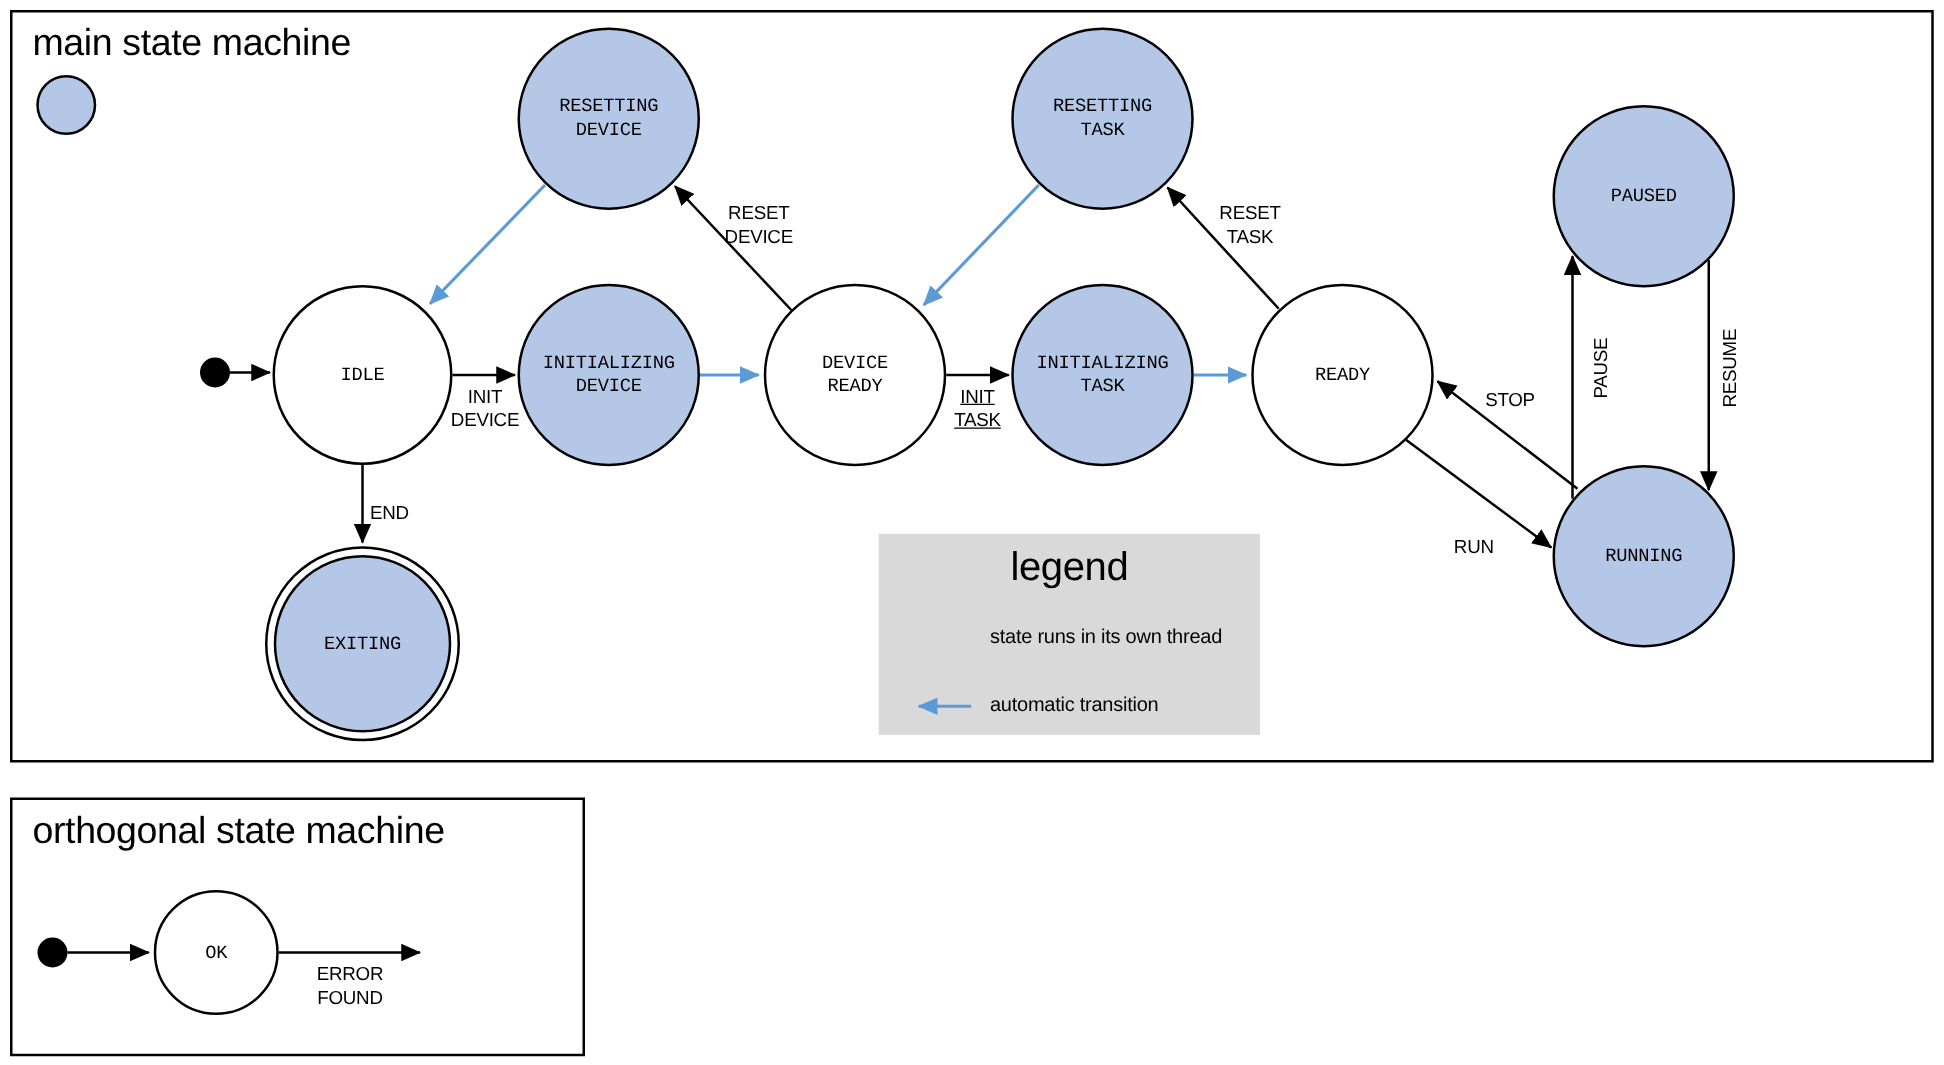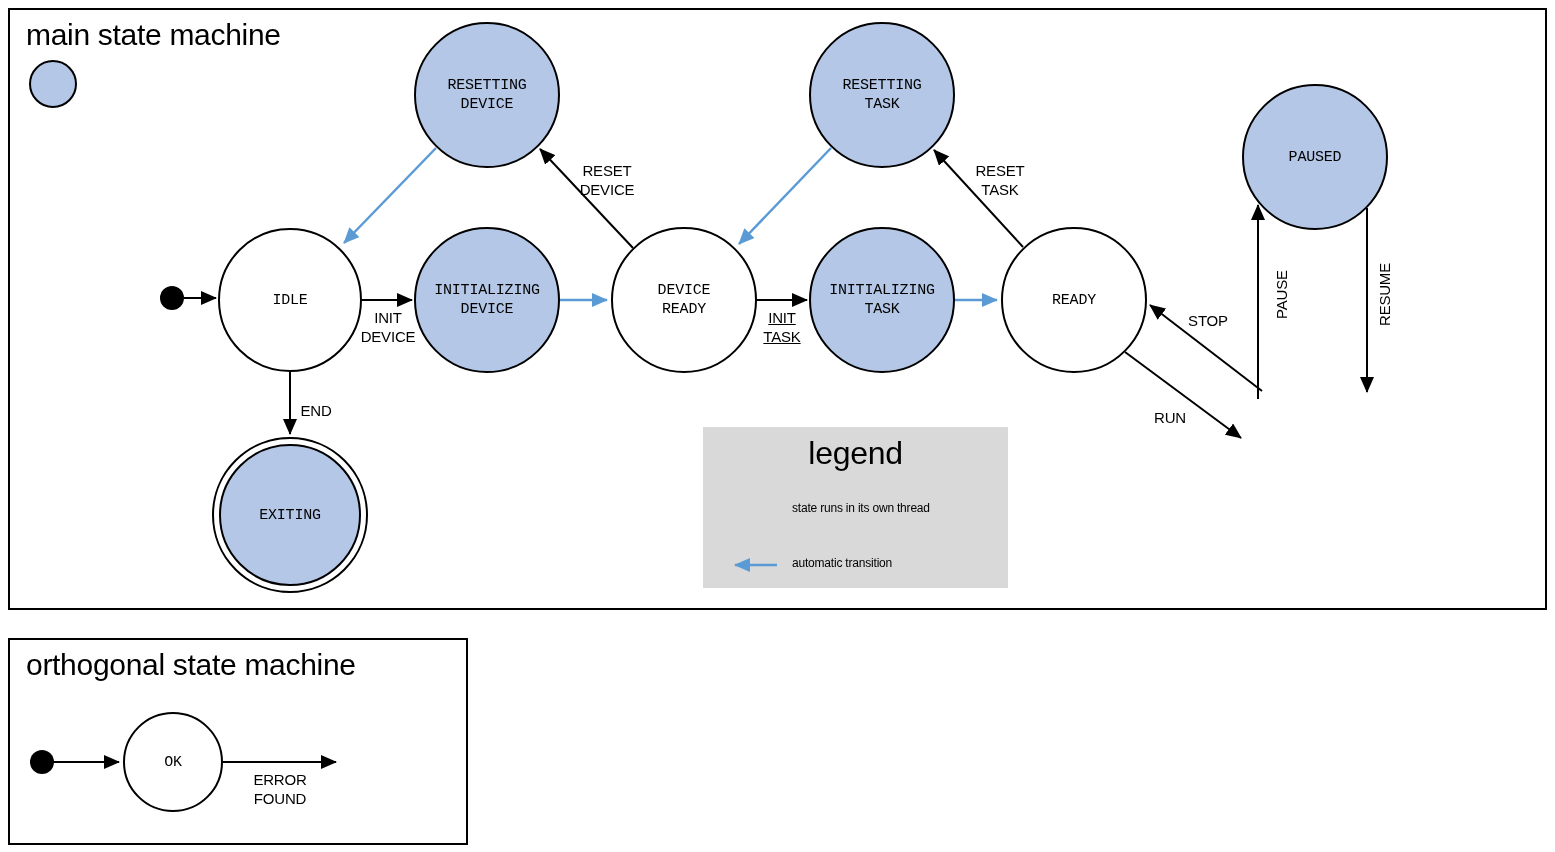--- a/index.html
+++ b/index.html
@@ -31,21 +31,21 @@
 
   .init-dot{position:absolute;width:24px;height:24px;border-radius:50%;background:var(--line);z-index:2;}
 
   .tlabel{position:absolute;font-size:15px;line-height:19px;text-align:center;letter-spacing:-0.2px;z-index:2;}
   .tlabel.rot{transform:rotate(-90deg);transform-origin:center center;white-space:nowrap;}
 
   .legend{position:absolute;left:703px;top:427px;width:305px;height:161px;background:var(--legend-bg);z-index:0;}
   .legend-title{position:absolute;left:0;right:0;top:8px;text-align:center;font-size:32px;letter-spacing:-0.3px;}
   .legend-swatch{position:absolute;left:29px;top:60px;width:48px;height:48px;border:2px solid var(--line);
                  border-radius:50%;background:var(--threaded-fill);z-index:2;}
-  .legend-text{position:absolute;font-size:12px;letter-spacing:-0.2px;z-index:2;white-space:nowrap;}
+  .legend-text{position:absolute;font-size:16px;letter-spacing:-0.2px;z-index:2;white-space:nowrap;}
 </style>
 </head>
 <body>
 
 <div class="canvas">
 
   <div class="frame" style="left:8px;top:8px;width:1539px;height:602px;">
     <div class="frame-title">main state machine</div>
   </div>
   <div class="frame" style="left:8px;top:638px;width:460px;height:207px;">
@@ -105,35 +105,38 @@
   </div>
   <div class="state threaded" style="left:809px;top:227px;width:146px;height:146px;">
     <span class="lbl" style="width:120px;">INITIALIZING TASK</span>
   </div>
   <div class="state" style="left:1001px;top:227px;width:146px;height:146px;">
     <span class="lbl">READY</span>
   </div>
   <div class="state threaded" style="left:1242px;top:84px;width:146px;height:146px;">
     <span class="lbl">PAUSED</span>
   </div>
+  <div class="state threaded" style="left:1242px;top:372px;width:146px;height:146px;">
+    <span class="lbl">RUNNING</span>
+  </div>
   <div class="state" style="left:212px;top:437px;width:156px;height:156px;">
     <div class="state-inner" style="width:142px;height:142px;">
       <span class="lbl">EXITING</span>
     </div>
   </div>
 
   <div class="tlabel" style="left:353px;top:308px;width:70px;">INIT DEVICE</div>
   <div class="tlabel" style="left:572px;top:161px;width:70px;">RESET DEVICE</div>
   <div class="tlabel" style="left:752px;top:308px;width:60px;text-decoration:underline;">INIT TASK</div>
   <div class="tlabel" style="left:970px;top:161px;width:60px;">RESET TASK</div>
-  <div class="tlabel" style="left:1145px;top:408px;width:50px;">RUN</div>
+  <div class="tlabel" style="left:1145px;top:428px;width:50px;text-align:right;">RUN</div>
   <div class="tlabel" style="left:1183px;top:311px;width:50px;">STOP</div>
   <div class="tlabel rot" style="left:1241px;top:285px;width:80px;">PAUSE</div>
   <div class="tlabel rot" style="left:1344px;top:285px;width:80px;">RESUME</div>
-  <div class="tlabel" style="left:296px;top:401px;width:40px;text-align:center;">END</div>
+  <div class="tlabel" style="left:296px;top:401px;width:40px;text-align:left;">END</div>
 
   <div class="legend-swatch"></div>
   <div class="legend-text" style="left:792px;top:501px;">state runs in its own thread</div>
   <div class="legend-text" style="left:792px;top:556px;">automatic transition</div>
 
   <div class="state" style="left:123px;top:712px;width:100px;height:100px;">
     <span class="lbl">OK</span>
   </div>
   <div class="tlabel" style="left:245px;top:770px;width:70px;">ERROR FOUND</div>
 

